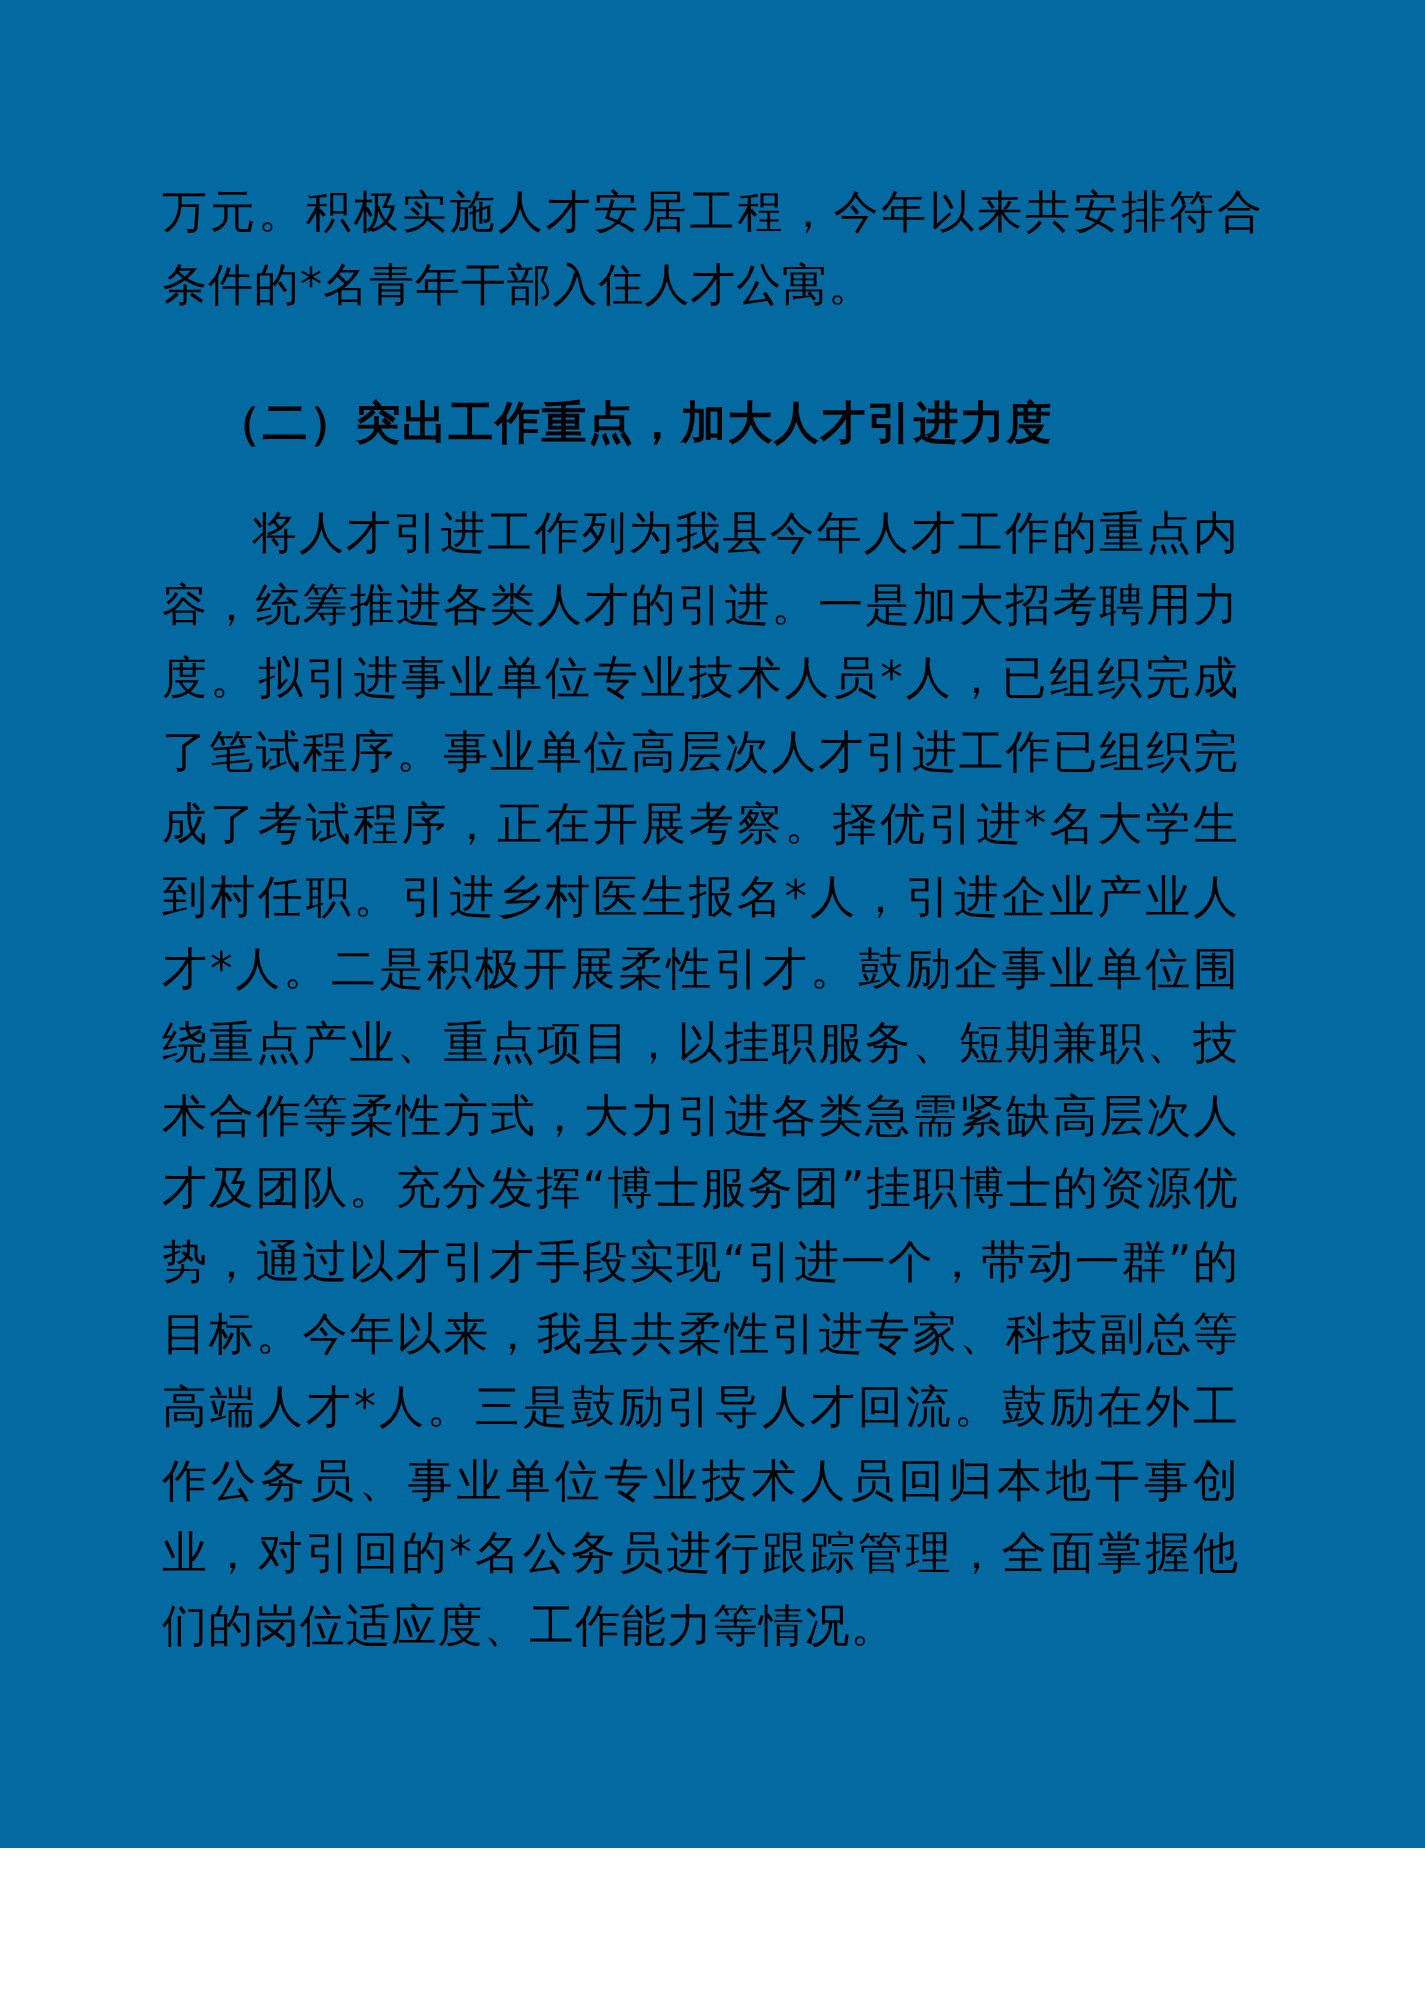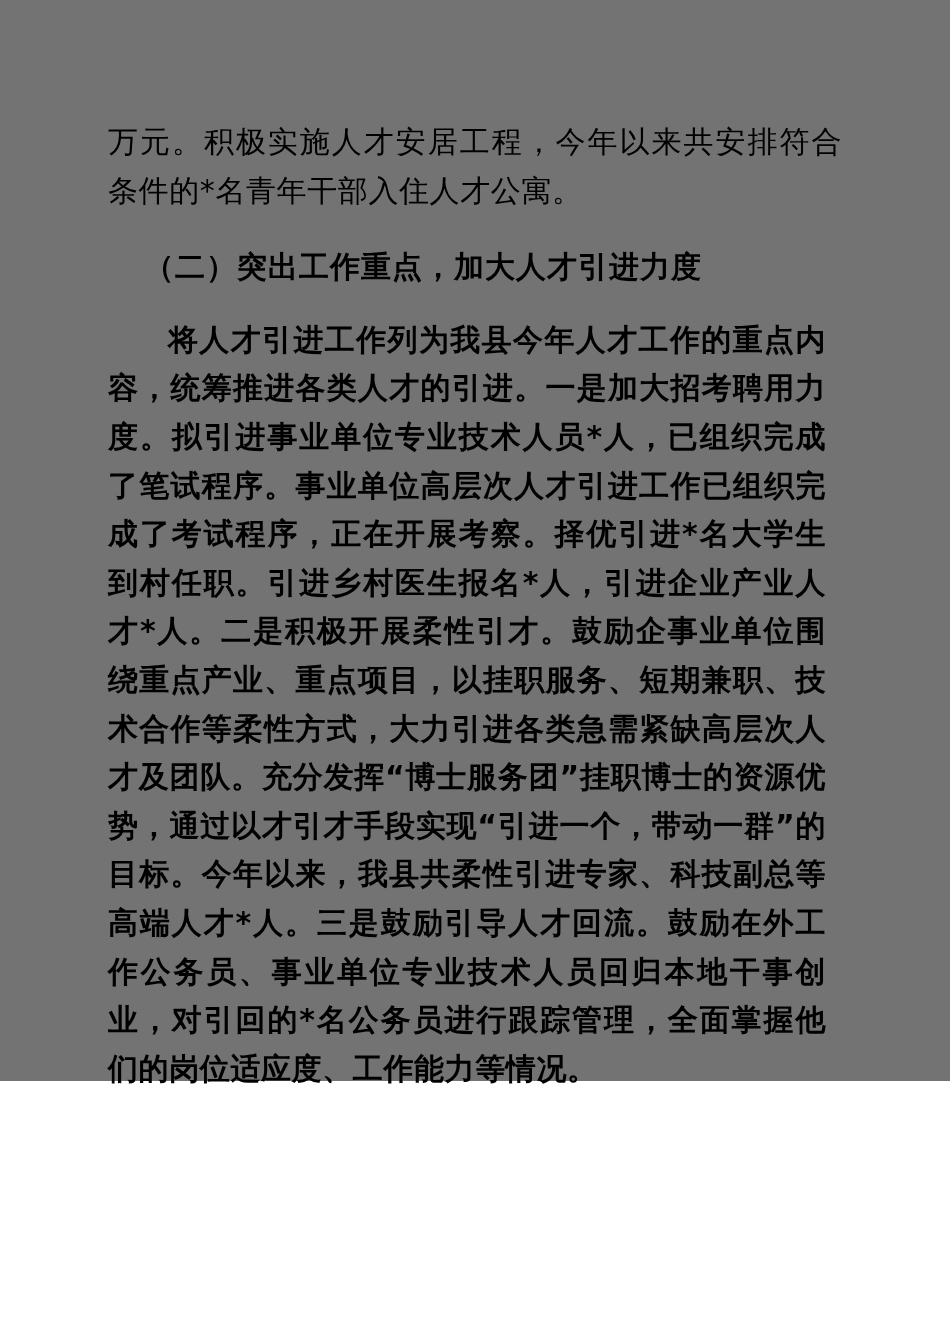--- a/index.html
+++ b/index.html
@@ -10,38 +10,38 @@
   body {
     width: 950px;
     height: 1344px;
     font-family: "DejaVu Sans", "Liberation Sans", sans-serif;
     color: #000000;
     overflow: hidden;
   }
   .page {
     box-sizing: border-box;
     width: 950px;
-    height: 1081px;
+    height: 1232px;
     padding: 118px 108px 40px 108px;
-    background: #737373;
+    background: #0369a1;
   }
   .doc-body {
     font-size: 30px;
     line-height: 1.62;
     letter-spacing: 0.6px;
     text-align: justify;
     text-justify: inter-character;
   }
   p.para {
     margin: 0 16px 4px 0;
     text-indent: 2em;
-    font-weight: 700;
+    font-weight: 400;
   }
   p.heading {
-    margin: 28px 0 24px 0;
+    margin: 44px 0 24px 0;
     text-indent: 1.2em;
     font-weight: bold;
     letter-spacing: 1px;
   }
   p.para-cont {
     margin: 0 0 4px 0;
     text-indent: 0;
     font-weight: 500;
   }
 </style>

